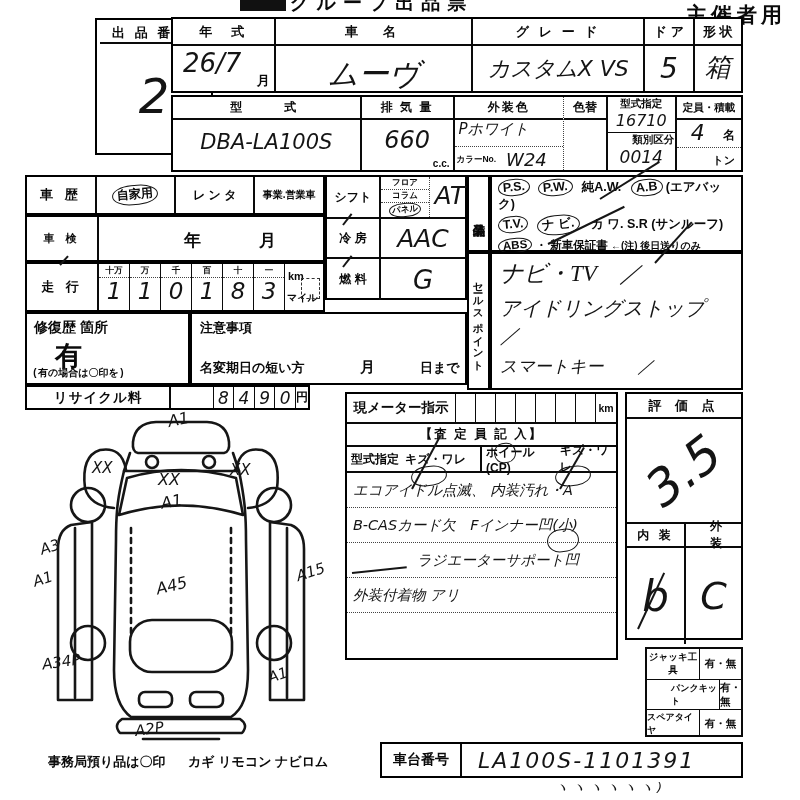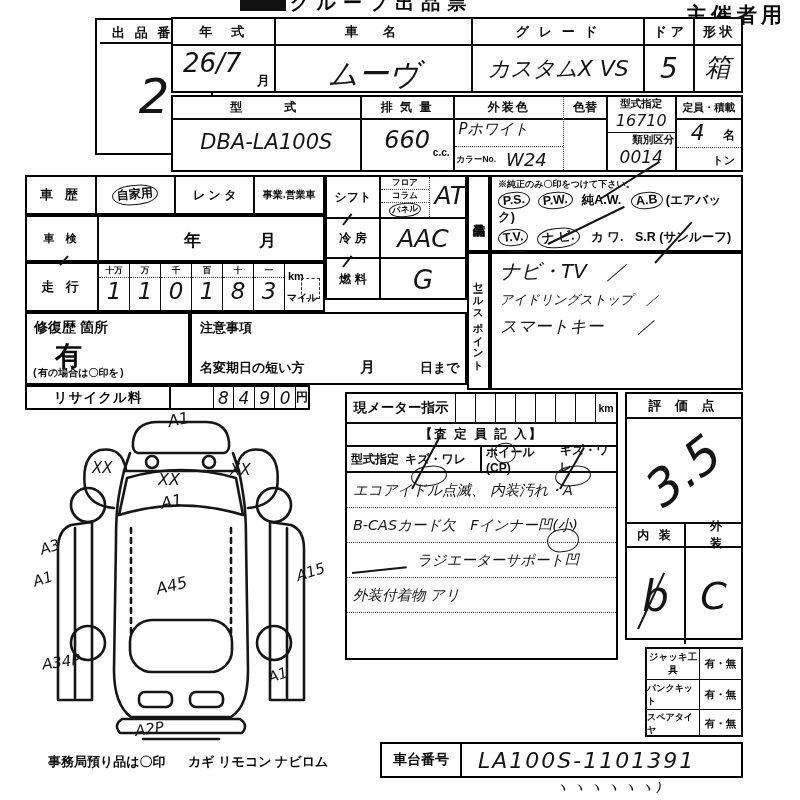--- a/index.html
+++ b/index.html
@@ -77,21 +77,21 @@
       <div class="hdrB ctr hd" style="height:21px;font-size:12px;letter-spacing:6px;">型　　式</div>
       <div class="ctr">
           <span class="hw" style="font-size:21px;margin-top:10px;">DBA-LA100S</span>
         </div>
     </div>
     <div style="width:92px;position:relative;" class="cellR">
       <div class="hdrB ctr hd" style="height:21px;font-size:12px;letter-spacing:2px;">排 気 量</div>
       <div class="ctr">
           <span class="hw" style="font-size:24px;margin-top:6px;">660</span>
         </div>
-      <span class="hd" style="position:absolute;right:3px;bottom:12px;font-size:10px;">c.c.</span>
+      <span class="hd" style="position:absolute;right:3px;bottom:1px;font-size:10px;">c.c.</span>
     </div>
     <div style="width:110px;">
       <div class="hdrB ctr hd" style="height:21px;font-size:12px;letter-spacing:2px;">外装色</div>
       <div style="height:26px;"><span class="hw" style="font-size:15px;margin-left:4px;">Pホワイト</span></div>
       <div style="height:25px;border-top:1.5px dotted #444;display:flex;align-items:center;">
         <span class="hd" style="font-size:8.5px;margin-left:2px;">カラーNo.</span>
         <span class="hw" style="font-size:18px;margin-left:10px;">W24</span>
       </div>
     </div>
     <div style="width:42px;border-left:1.5px dotted #444;" class="cellR">
@@ -211,51 +211,50 @@
     <div style="display:flex;height:41px;">
       <div class="cellR ctr hd" style="width:52px;font-size:12px;">燃 料</div>
       <div class="ctr hw" style="flex:1;font-size:26px;">G</div>
     </div>
   </div>
 
   <div class="abs b3 ctr" style="left:467px;top:175px;width:23px;height:77px;">
     <span class="vtext hd" style="font-size:12.5px;">装備品</span>
   </div>
   <div class="abs b3" style="left:490px;top:175px;width:253px;height:77px;padding:1px 6px;">
-    <div class="hd" style="font-size:9px;">※純正のみ〇印をつけて下さい。</div>
     <div style="font-size:12.5px;font-weight:bold;margin-top:1px;">
       <span class="circ">P.S.</span>
       <span class="circ" style="margin-left:4px;">P.W.</span>
       <span style="margin-left:6px;">純A.W.</span>
       <span class="circ" style="margin-left:6px;">A.B</span>
       <span>(エアバック)</span>
     </div>
     <div style="font-size:12.5px;font-weight:bold;margin-top:2px;">
       <span class="circ">T.V.</span>
       <span class="circ" style="margin-left:5px;">ナ ビ.</span>
       <span style="margin-left:8px;">カ ワ.</span>
-      <span style="margin-left:8px;">S.R</span>
+      <span style="">S.R</span>
       <span>(サンルーフ)</span>
     </div>
     <div style="font-size:11.5px;font-weight:bold;margin-top:3px;">
       <span class="circ">ABS</span>
       <span>・</span>
       <span>新車保証書</span>
       <span style="font-size:10px;">←(注) 後日送りのみ</span>
     </div>
   </div>
   <div class="slash" style="left:600px;top:198px;width:70px;transform:rotate(-32deg);"></div>
   <div class="slash" style="left:548px;top:243px;width:85px;transform:rotate(-26deg);"></div>
 
   <div class="abs b3 ctr" style="left:467px;top:252px;width:23px;height:138px;">
     <span class="vtext hd" style="font-size:10.5px;letter-spacing:1px;">セールスポイント</span>
   </div>
   <div class="abs b3" style="left:490px;top:252px;width:253px;height:138px;padding:4px 8px;">
-    <div class="hw" style="font-size:20px;">ナビ・TV　／</div>
-    <div class="hw" style="font-size:13px;margin-top:6px;">アイドリングストップ　／</div>
+    <div class="hw" style="font-size:23px;font-family:Liberation Serif, serif;">ナビ・TV　／</div>
+    <div class="hw" style="font-size:20px;margin-top:6px;">アイドリングストップ　／</div>
     <div class="hw" style="font-size:17px;margin-top:6px;">スマートキー　　／</div>
   </div>
   <div class="slash" style="left:655px;top:262px;width:55px;transform:rotate(-48deg);"></div>
 
   <div class="abs b3" style="left:345px;top:392px;width:273px;height:268px;">
     <div style="display:flex;height:28px;border-bottom:2px solid #0a0a0a;">
       <div class="ctr hd" style="width:108px;font-size:13.5px;">現メーター指示</div>
       <div class="cellR1" style="width:19px;border-left:1.5px solid #0a0a0a;"></div>
       <div class="cellR1" style="width:19px;"></div>
       <div class="cellR1" style="width:19px;"></div>
@@ -313,21 +312,21 @@
       <div class="ctr hw" style="flex:1;font-size:38px;">C</div>
     </div>
   </div>
   <div class="slash" style="left:638px;top:628px;width:62px;transform:rotate(-65deg);"></div>
 
   <div class="abs b" style="left:645px;top:647px;width:98px;height:90px;">
     <div style="display:flex;height:30px;border-bottom:1.5px solid #0a0a0a;">
       <div class="cellR1 ctr hd" style="width:52px;font-size:9.5px;text-align:center;">ジャッキ工 具</div>
       <div class="ctr hd" style="flex:1;font-size:10.5px;">有・無</div>
     </div>
-    <div style="display:flex;height:29px;border-bottom:1.5px solid #0a0a0a;">
+    <div style="display:flex;height:29px;border-bottom:1.5px solid #0a0a0a;padding-left:24px;">
       <div class="cellR1 ctr hd" style="width:52px;font-size:9px;">パンクキット</div>
       <div class="ctr hd" style="flex:1;font-size:10.5px;">有・無</div>
     </div>
     <div style="display:flex;height:27px;">
       <div class="cellR1 ctr hd" style="width:52px;font-size:9px;">スペアタイヤ</div>
       <div class="ctr hd" style="flex:1;font-size:10.5px;">有・無</div>
     </div>
   </div>
 
   <div class="abs b3" style="left:380px;top:742px;width:363px;height:36px;display:flex;">

